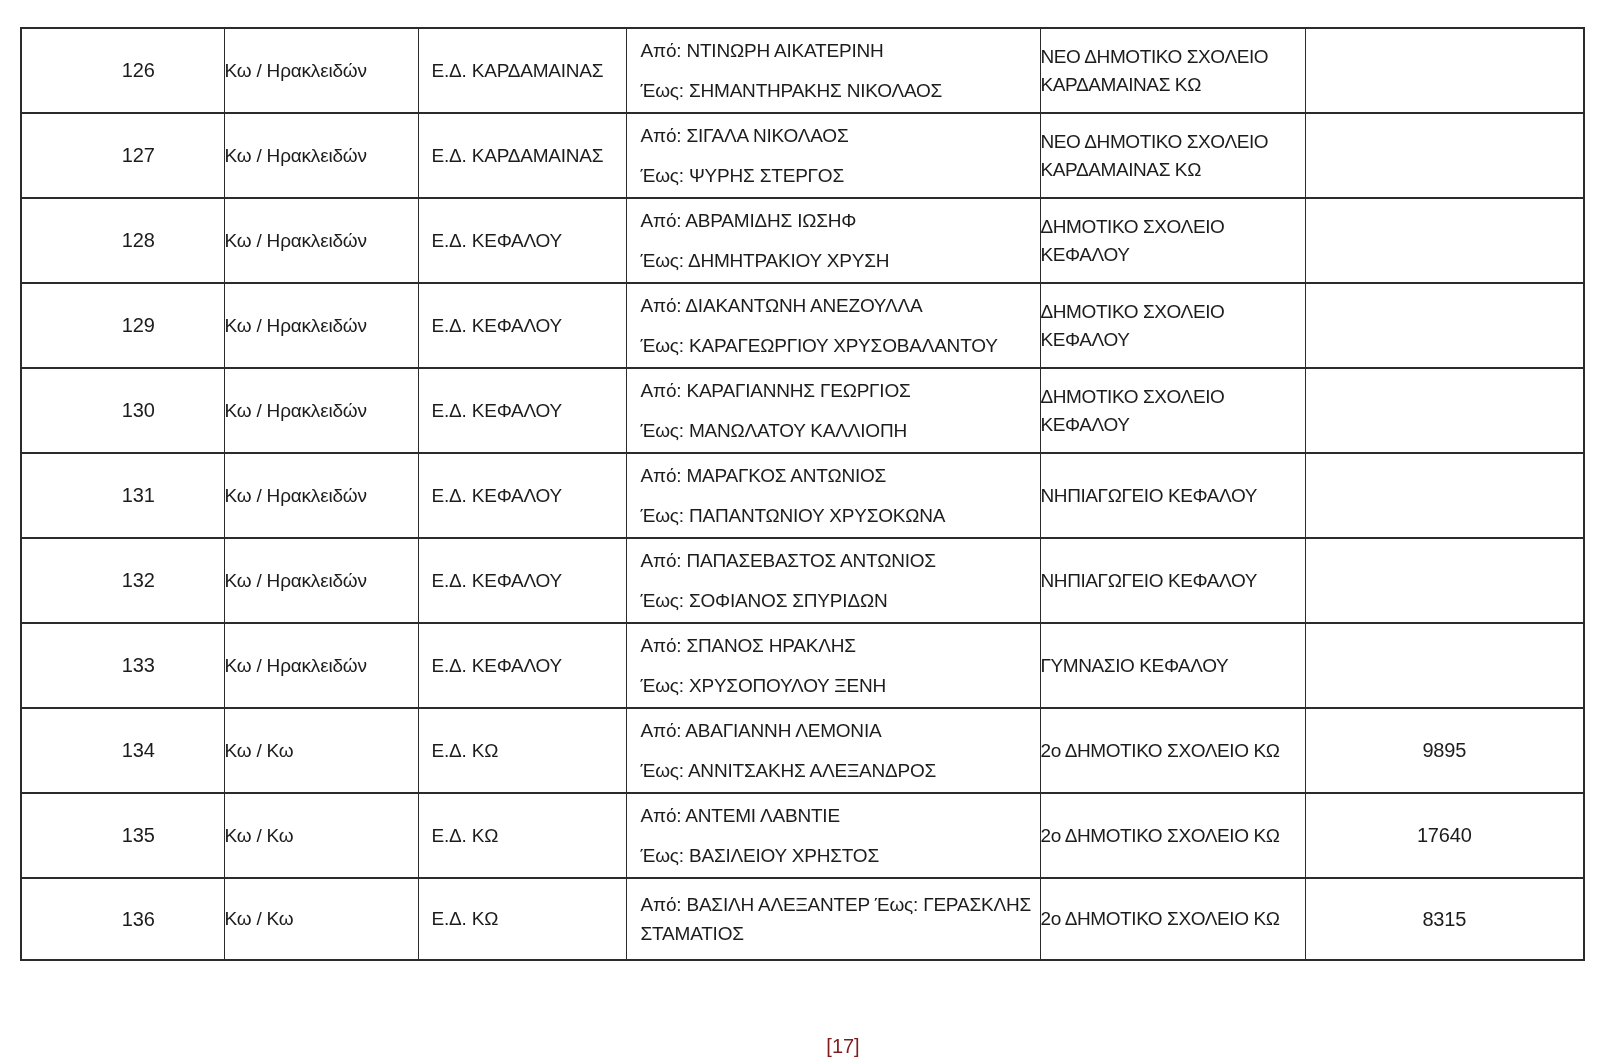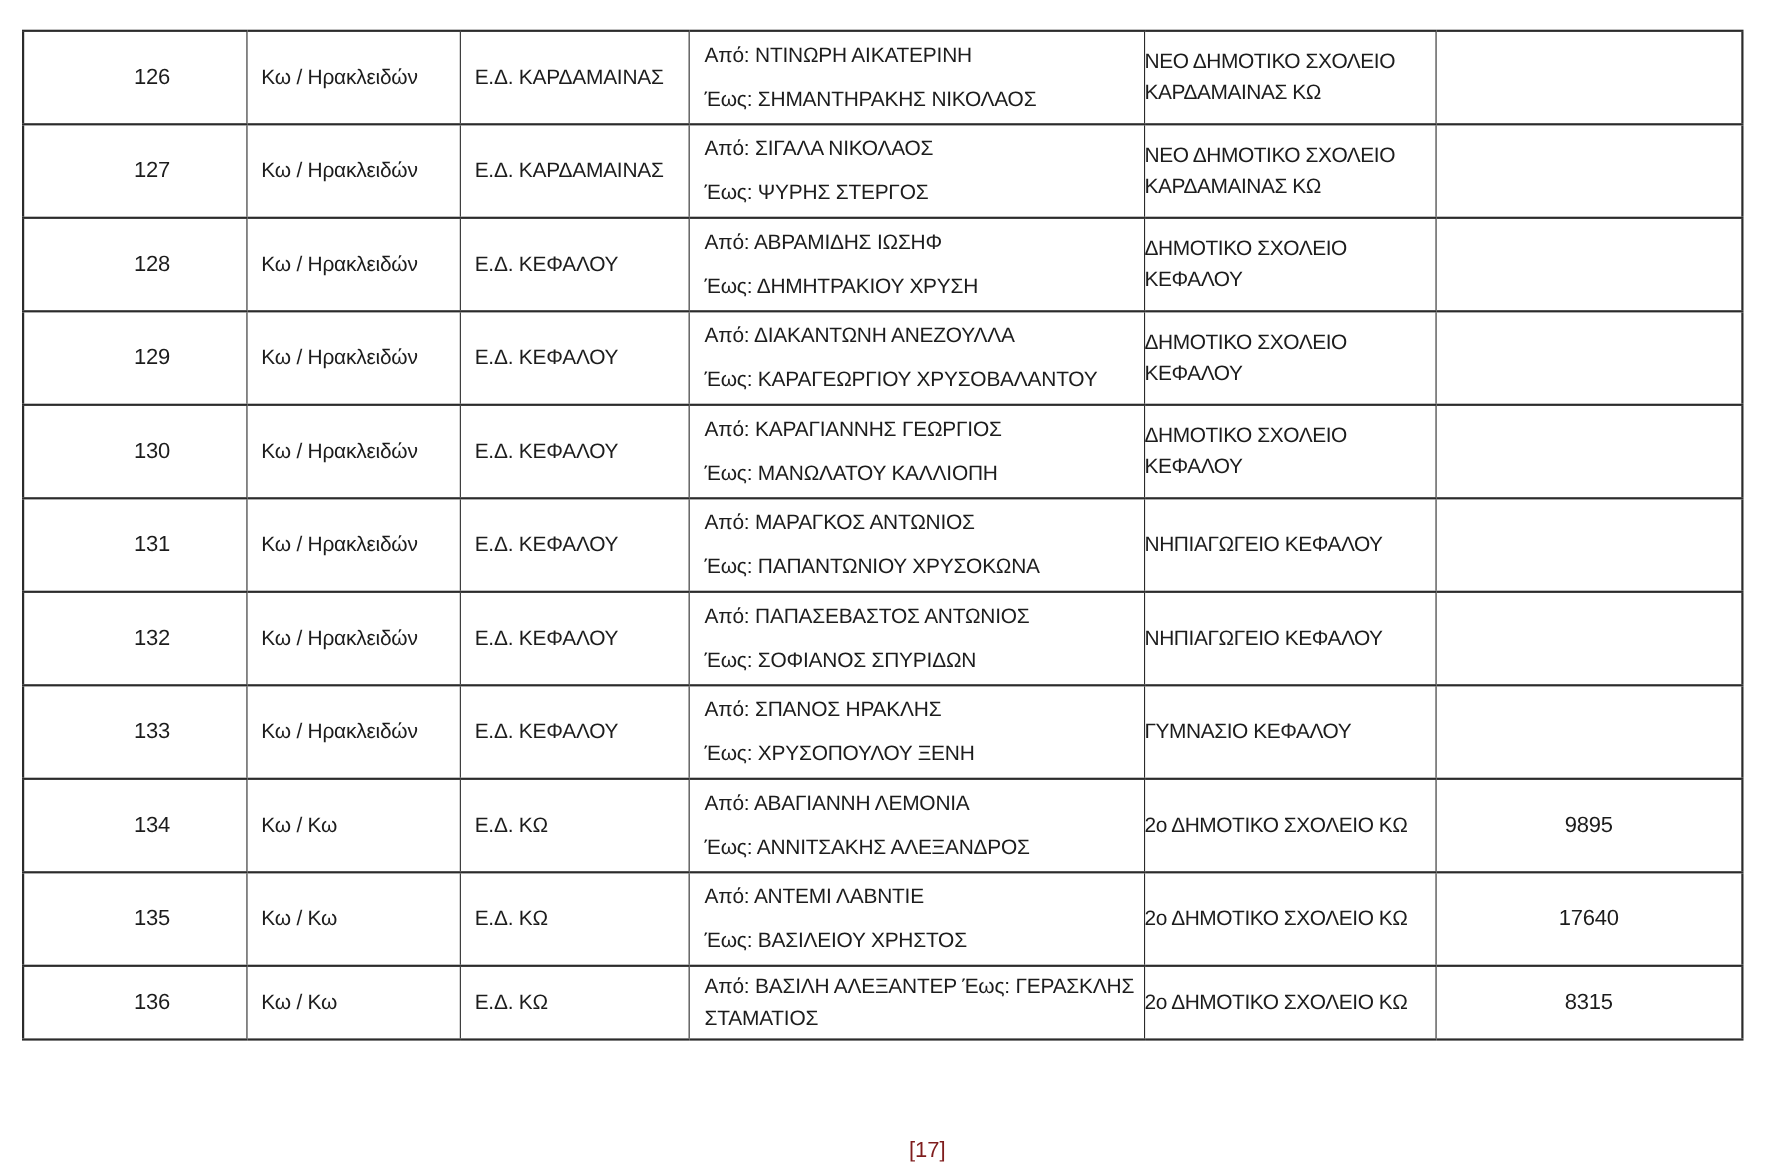--- a/index.html
+++ b/index.html
@@ -26,23 +26,23 @@
   }
   table.polling td {
     border: 1.5px solid #2b2b2b;
     border-top-width: 2px;
     border-bottom-width: 2px;
     vertical-align: middle;
     overflow: hidden;
   }
   table.polling { border: 2px solid #2b2b2b; }
   tr.row { height: 85px; }
-  tr.row.compact { height: 67px; }
+  tr.row.compact { height: 82px; }
   td.c-num { text-align: center; font-size: 20px; padding-left: 31px; }
-  td.c-muni { padding-left: 13px; }
+  td.c-muni { }
   td.c-dist { padding-left: 13px; }
   td.c-range { padding-left: 14px; padding-right: 6px; }
   td.c-range p { line-height: 22px; }
   td.c-range p + p { margin-top: 18px; }
   td.c-range p.combined { line-height: 29px; }
   td.c-school { padding-left: 0; padding-right: 4px; font-size: 19px; letter-spacing: -0.4px; }
   td.c-school .school-line { line-height: 28px; white-space: nowrap; }
   td.c-code { text-align: center; font-size: 20px; }
   .footer {
     position: absolute;

